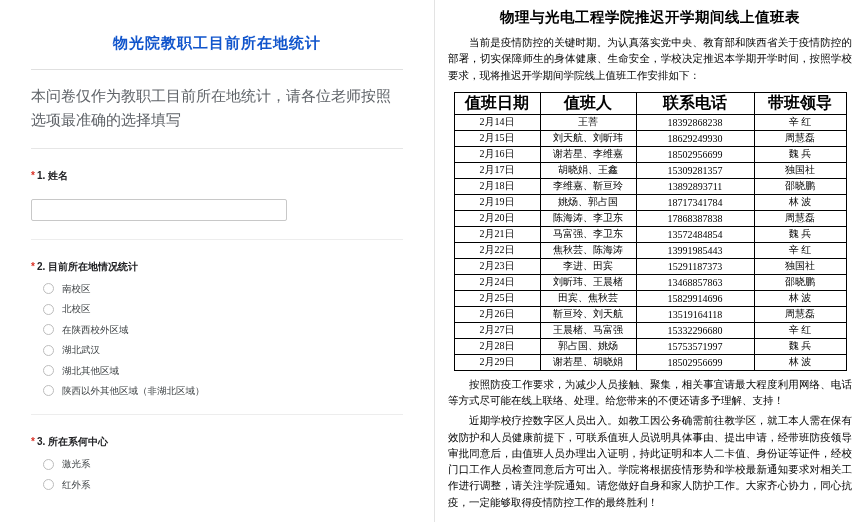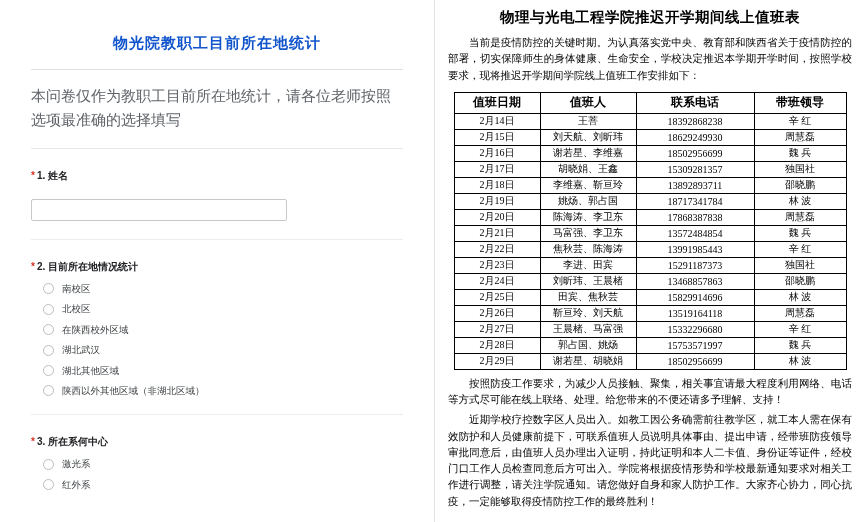--- a/index.html
+++ b/index.html
@@ -160,21 +160,21 @@
     font-size: 10px;
     text-align: center;
     color: #000;
     height: 15px;
     padding: 0;
     font-family: "Liberation Serif", serif;
   }
   table.duty th {
     font-weight: bold;
     height: 20px;
-    font-size: 12px;
+    font-size: 16px;
   }
   table.duty col.c1 { width: 86px; }
   table.duty col.c2 { width: 96px; }
   table.duty col.c3 { width: 118px; }
   table.duty col.c4 { width: 92px; }
 </style>
 </head>
 <body>
 
 <div class="page">

